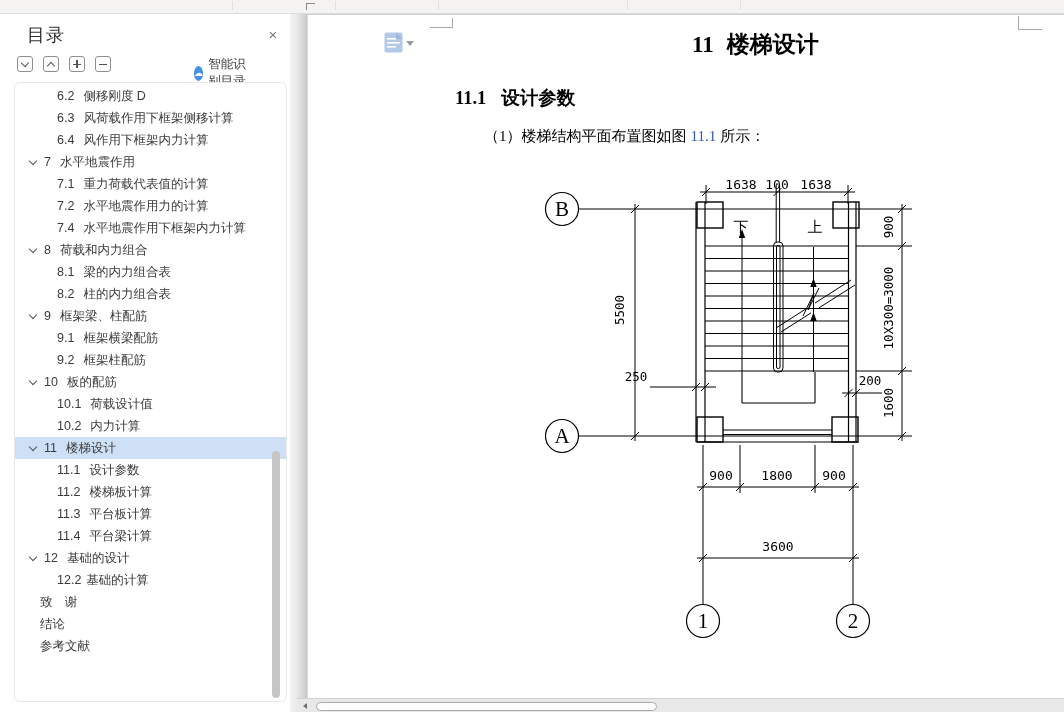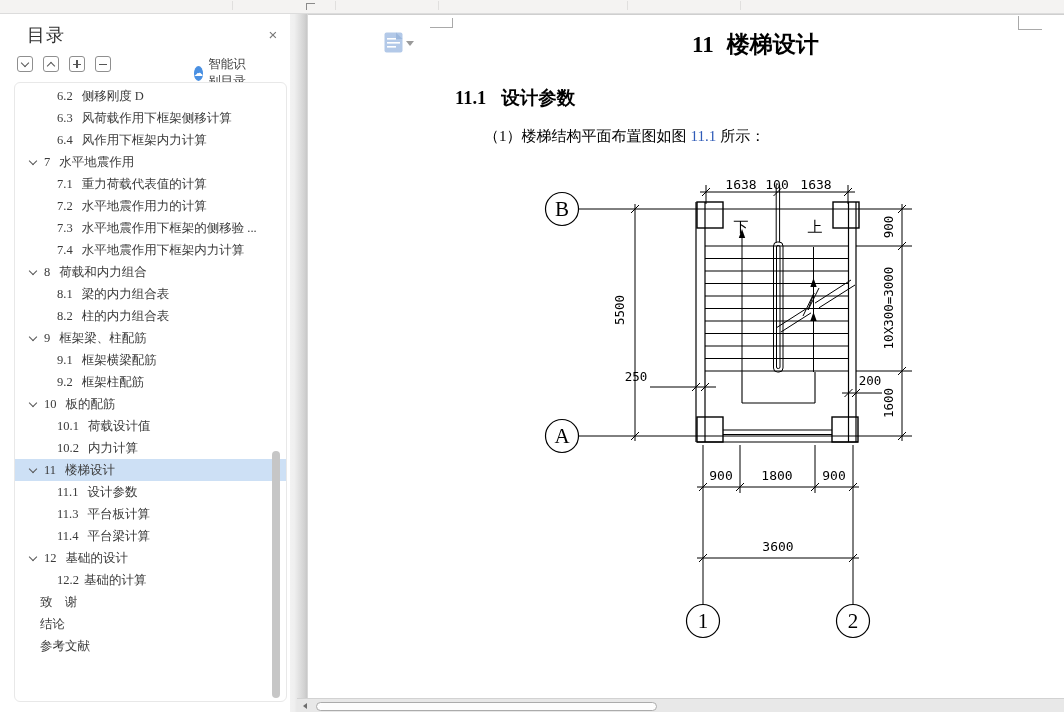--- a/index.html
+++ b/index.html
@@ -27,21 +27,21 @@
   .chev.down { top:2.5px; transform:rotate(-45deg); }
   .chev.up   { top:5.5px; transform:rotate(135deg); }
   .sb-btn .plus-h, .sb-btn .minus-h { position:absolute; left:3px; top:6.5px; width:8px; height:1.4px; background:#555; }
   .sb-btn .plus-v { position:absolute; left:6.3px; top:3px; width:1.4px; height:8px; background:#555; }
   .smart { position:absolute; left:194px; top:42px; display:flex; align-items:center; cursor:pointer; }
   .smart-ico { width:15px; height:15px; border-radius:50%; background:#4a90e2; color:#fff;
                font-size:9px; line-height:15px; text-align:center; margin-right:5px; }
   .smart-label { font-size:12.5px; color:#404040; }
 
   .toc-box { position:absolute; left:14px; top:68px; width:273px; height:620px;
-             border:1px solid #e8e8e8; border-radius:6px; background:#fff; overflow:hidden;font-family:Liberation Serif, serif; }
+             border:1px solid #e8e8e8; border-radius:6px; background:#fff; overflow:hidden; }
   .toc-list { padding-top:2px; }
   .toc-row { position:relative; height:22px; display:flex; align-items:center;
              font-size:12.5px; color:#3a3a3a; cursor:pointer; white-space:nowrap; }
   .toc-row.selected { background:#cde0f5; }
   .toc-row .caret { width:16px; display:inline-flex; align-items:center; }
   .toc-row .caret i { display:inline-block; width:6px; height:6px; margin-left:2px; margin-top:-3px;
                       border-left:1.3px solid #555; border-bottom:1.3px solid #555; transform:rotate(-45deg); }
   .toc-row .num { margin-right:9px; }
   .toc-row.tight .num { margin-right:5px; }
   .toc-row.lvl1 { padding-left:13px; }
@@ -155,25 +155,20 @@
       <span class="num">7.1</span>
       <span class="label">重力荷载代表值的计算</span>
     </div>
           <div class="toc-row lvl2">
 
       <span class="num">7.2</span>
       <span class="label">水平地震作用力的计算</span>
     </div>
           <div class="toc-row lvl2">
 
-      <span class="num">7.3</span>
-      <span class="label">水平地震作用下框架的侧移验 ...</span>
-    </div>
-          <div class="toc-row lvl2">
-
       <span class="num">7.4</span>
       <span class="label">水平地震作用下框架内力计算</span>
     </div>
           <div class="toc-row lvl1">
       <span class="caret">
               <i></i>
             </span>
       <span class="num">8</span>
       <span class="label">荷载和内力组合</span>
     </div>
@@ -225,20 +220,25 @@
       <span class="caret">
               <i></i>
             </span>
       <span class="num">11</span>
       <span class="label">楼梯设计</span>
     </div>
           <div class="toc-row lvl2">
 
       <span class="num">11.1</span>
       <span class="label">设计参数</span>
+    </div>
+          <div class="toc-row lvl2">
+
+      <span class="num">11.2</span>
+      <span class="label">楼梯板计算</span>
     </div>
           <div class="toc-row lvl2">
 
       <span class="num">11.3</span>
       <span class="label">平台板计算</span>
     </div>
           <div class="toc-row lvl2">
 
       <span class="num">11.4</span>
       <span class="label">平台梁计算</span>

